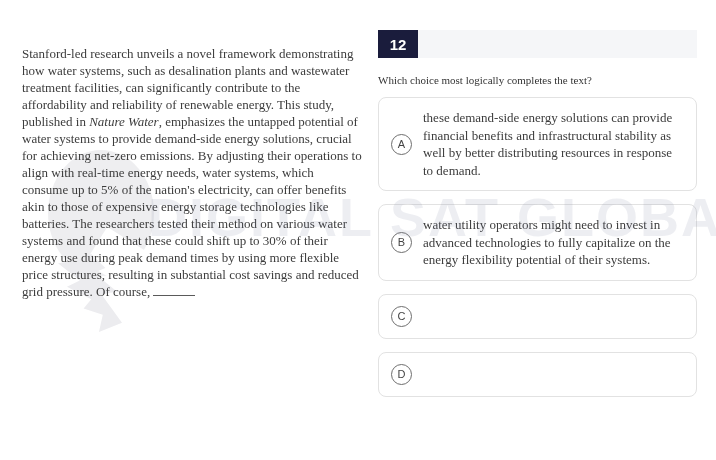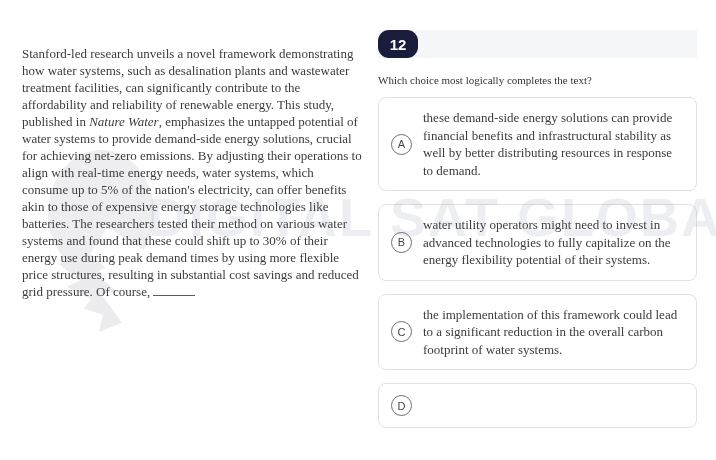--- a/index.html
+++ b/index.html
@@ -42,21 +42,21 @@
 
   
   .q-header{
     position:absolute;left:378px;top:30px;width:319px;height:28px;
     background:#f5f6f8;z-index:2;
   }
   .q-num{
     position:absolute;left:0;top:0;width:40px;height:28px;
     background:#1a1c3c;color:#ffffff;
     font-family:"Liberation Sans", sans-serif;font-weight:bold;font-size:15px;
-    display:flex;align-items:center;justify-content:center;border-radius:11px;
+    display:flex;align-items:center;justify-content:center;
   }
   .q-prompt{
     position:absolute;left:378px;top:72px;width:319px;z-index:2;
     font-size:11px;line-height:16px;color:#333333;
   }
   .choices{
     position:absolute;left:378px;top:97px;width:319px;z-index:2;
   }
   .choice{
     box-sizing:border-box;
@@ -111,21 +111,20 @@
       <div class="choice">
     <div class="letter">A</div>
     <div class="ctext">these demand-side energy solutions can provide financial benefits and infrastructural stability as well by better distributing resources in response to demand.</div>
   </div>
       <div class="choice">
     <div class="letter">B</div>
     <div class="ctext">water utility operators might need to invest in advanced technologies to fully capitalize on the energy flexibility potential of their systems.</div>
   </div>
       <div class="choice">
     <div class="letter">C</div>
-    <div class="ctext">the implementation of this framework could lead to a significant reduction in the overall carbon footprint of water systems.</div>
   </div>
       <div class="choice">
     <div class="letter">D</div>
   </div>
     </div>
 
   <div class="wm-text">DIGITAL SAT GLOBAL.</div>
 
 </div>
 

